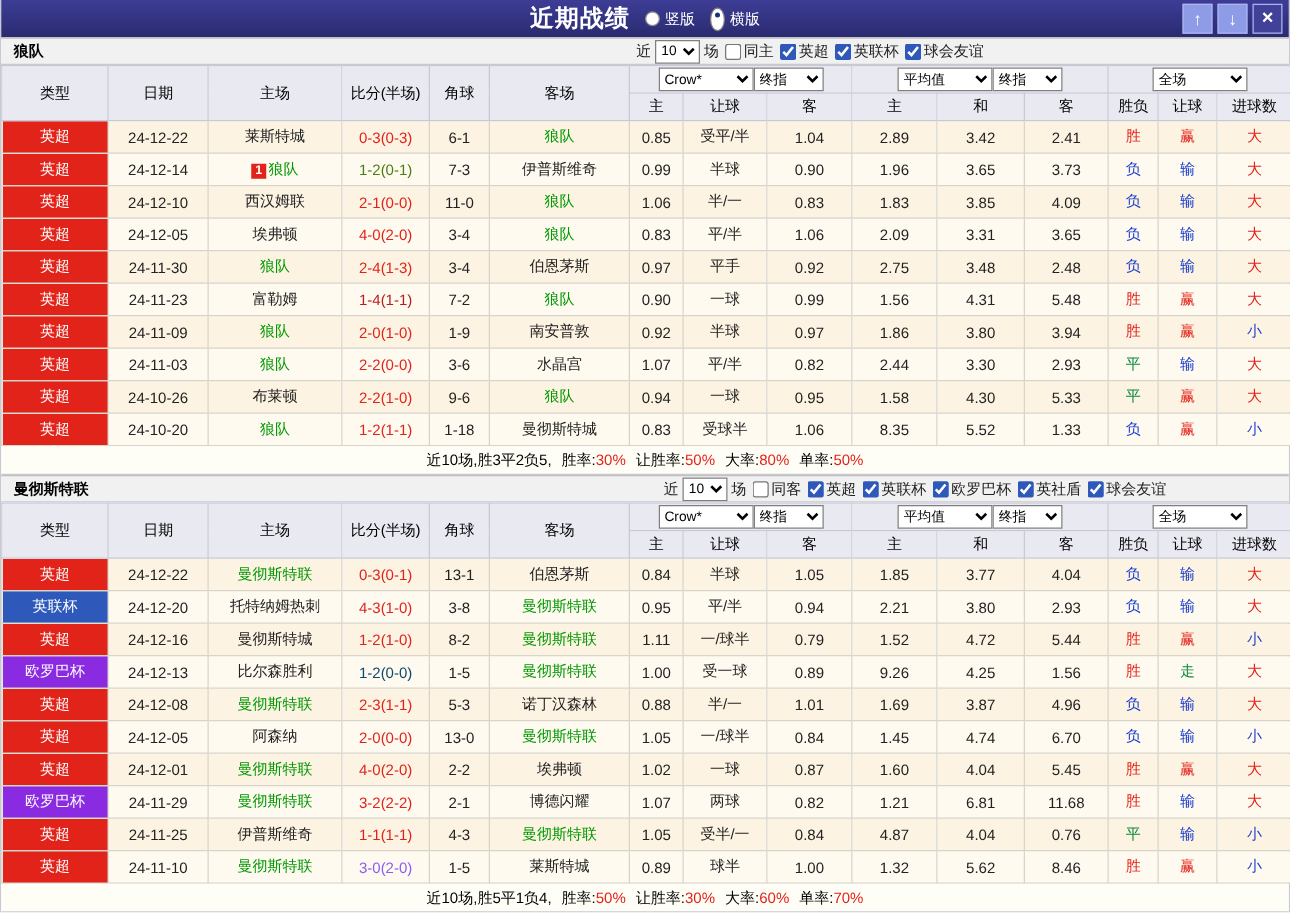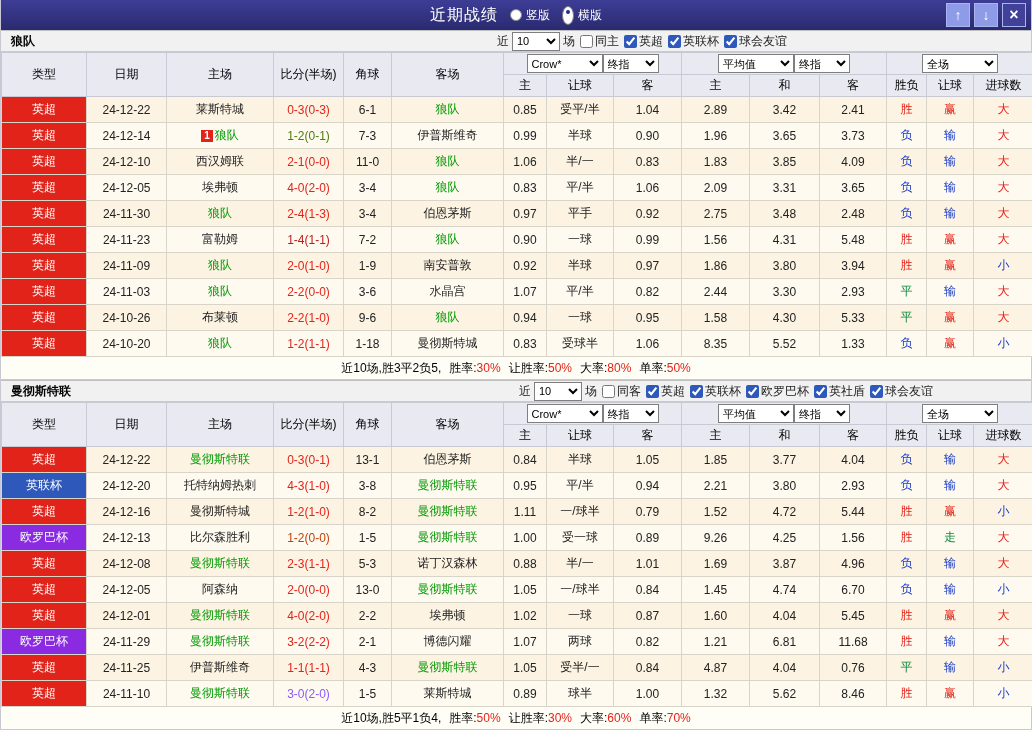--- a/index.html
+++ b/index.html
@@ -14,21 +14,21 @@
   .app { width:1032px; border-left:1px solid #c9c9d6; border-right:1px solid #c9c9d6; }
 
   
   .titlebar {
     height:30px;
     background:linear-gradient(#3d3d96,#2a2a70);
     display:flex; align-items:center; justify-content:center;
     position:relative; color:#fff;
   }
   .tb-center { display:flex; align-items:center; gap:12px; }
-  .tb-title { font-size:16px; font-weight:normal; letter-spacing:1px; }
+  .tb-title { font-size:19px; font-weight:bold; letter-spacing:1px; }
   .radio { display:flex; align-items:center; gap:4px; cursor:pointer; font-size:12px; }
   .rad {
     width:12px; height:12px; border-radius:50%;
     background:#fff; border:1px solid #8a8a8a; display:inline-block; position:relative;
   }
   .rad.sel::after {
     content:""; position:absolute; left:3px; top:3px;
     width:4px; height:4px; border-radius:50%; background:#16327e;
   }
   .tb-buttons { position:absolute; right:5px; top:3px; display:flex; gap:4px; }
@@ -50,21 +50,21 @@
   .sec-0 .controls { right:244px; }
   .sec-1 .controls { right:98px; }
   .controls .sel { margin:0 3px; }
   .chk { display:flex; align-items:center; margin-left:5px; cursor:pointer; }
   .chk input { margin:0 2px 0 0; width:13px; height:13px; accent-color:#2e59ba; }
 
   .sel {
     height:19px; font-size:11px; border:1px solid #7f7f7f;
     background:#fff; padding:0;
   }
-  .sel-count { width:48px; }
+  .sel-count { width:36px; }
   .sel-wide { width:76px; }
   .sel-final { width:56px; }
 
   
   table.grid { border-collapse:collapse; table-layout:fixed; width:1032px; }
   .grid th, .grid td {
     border:1px solid #c9c9d6; text-align:center;
     overflow:hidden; white-space:nowrap; padding:0 1px;
   }
   .grid thead th { background:#e9e9f2; font-weight:normal; height:22px; font-size:12px; color:#000; }
@@ -486,21 +486,21 @@
               <td>4.72</td>
               <td>5.44</td>
               <td style="color:#e2231a">胜</td>
               <td style="color:#e2231a">赢</td>
               <td style="color:#1539cc">小</td>
             </tr>
             <tr class="even">
               <td class="type" style="background:#8a2be2">欧罗巴杯</td>
               <td>24-12-13</td>
               <td><span style="">比尔森胜利</span></td>
-              <td class="score" style="color:#c2410c">1-2(0-0)</td>
+              <td class="score" style="color:#0c4a6e">1-2(0-0)</td>
               <td>1-5</td>
               <td><span style="color:#009900">曼彻斯特联</span></td>
               <td>1.00</td>
               <td>受一球</td>
               <td>0.89</td>
               <td>9.26</td>
               <td>4.25</td>
               <td>1.56</td>
               <td style="color:#e2231a">胜</td>
               <td style="color:#0a8a3c">走</td>

